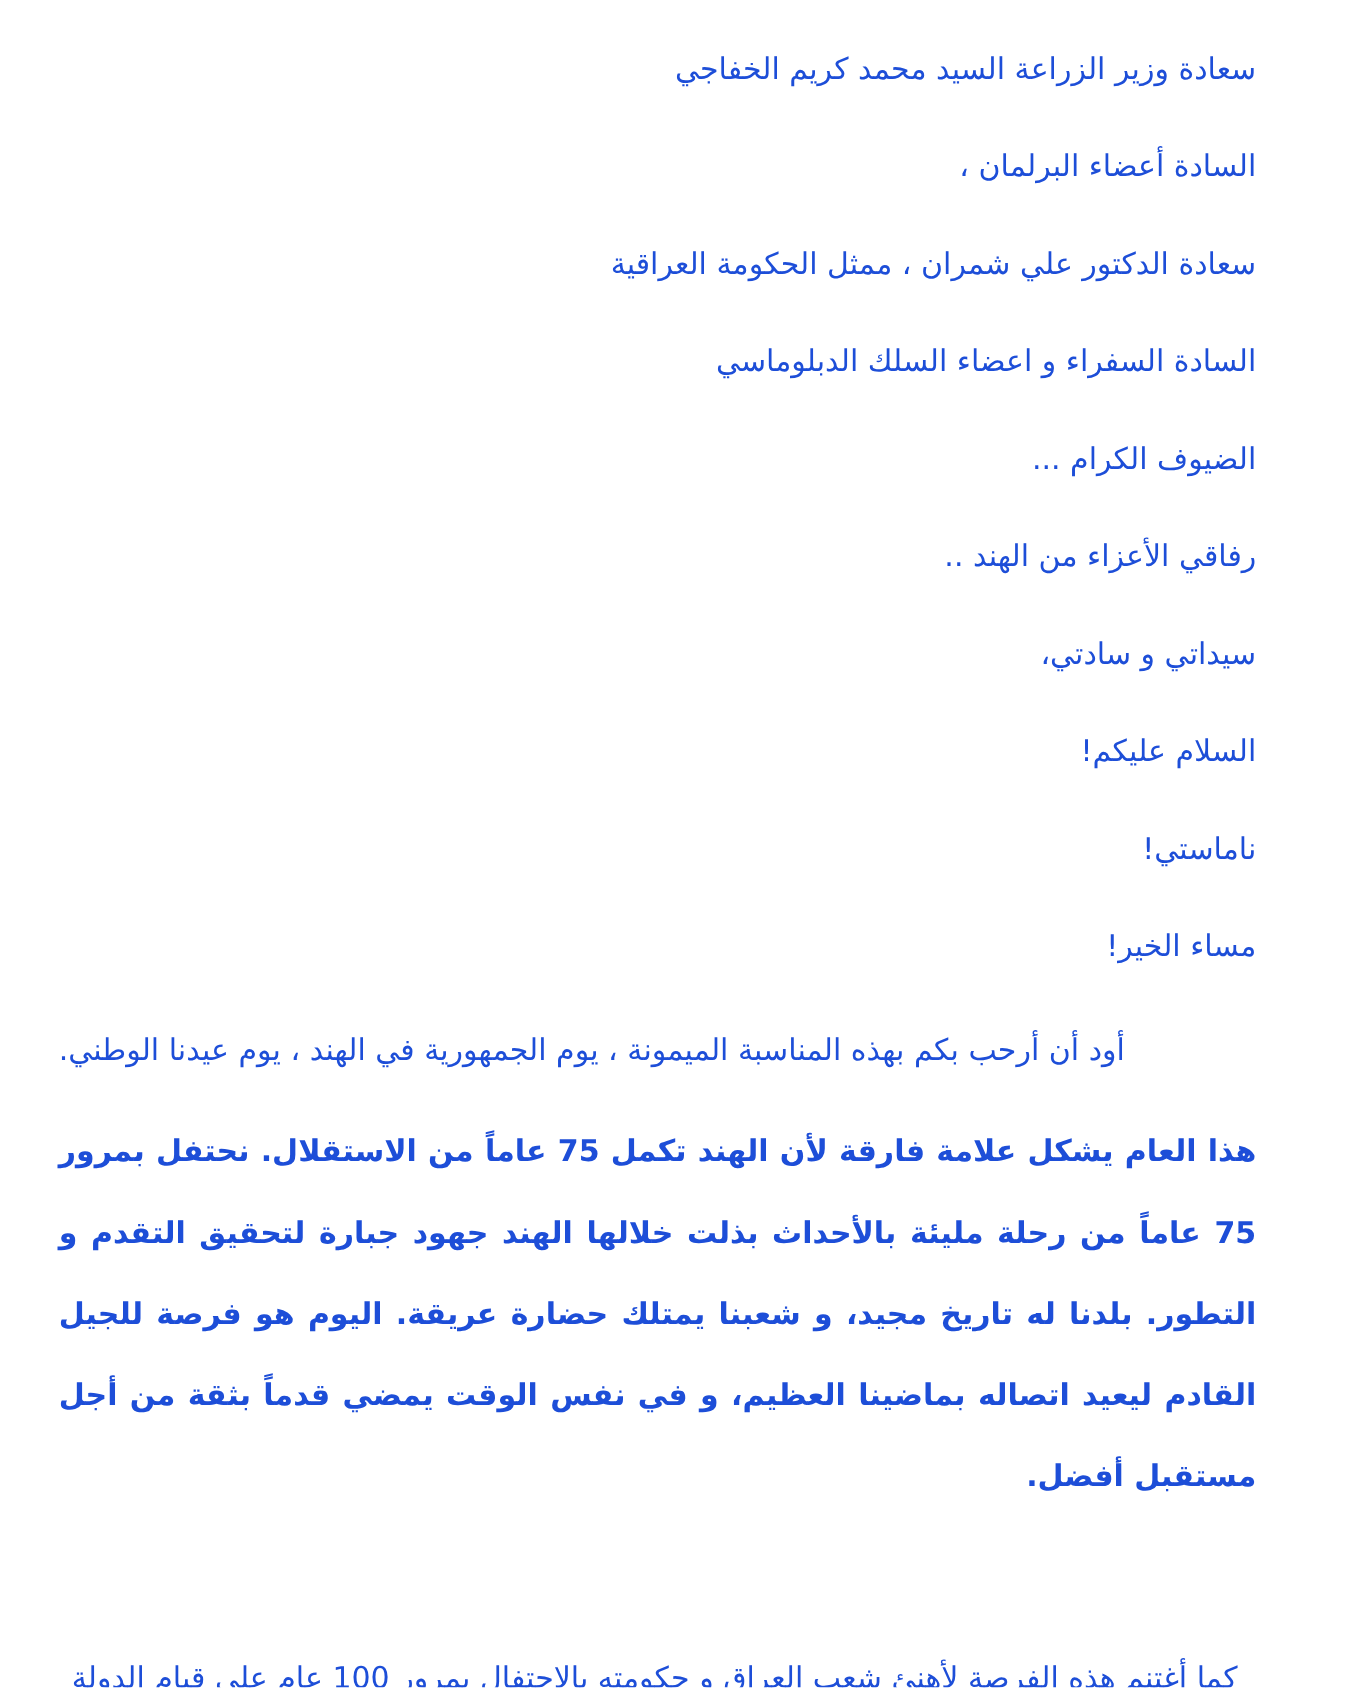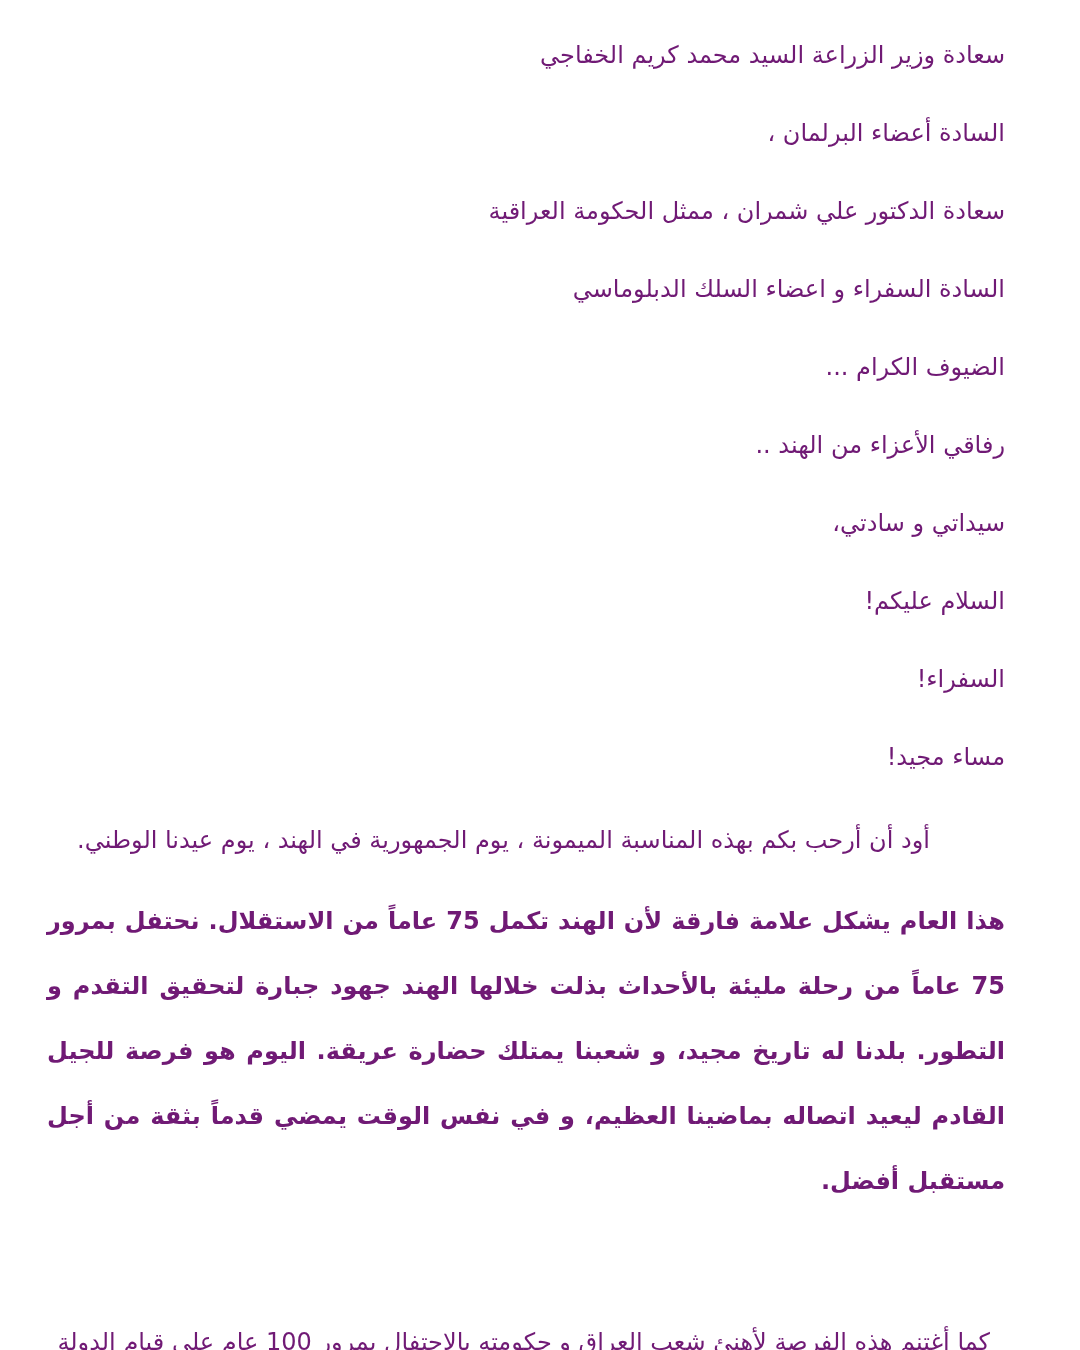--- a/index.html
+++ b/index.html
@@ -12,35 +12,35 @@
     width: 1080px;
     height: 1350px;
     margin: 0 auto;
     background: #ffffff;
     box-sizing: border-box;
     padding: 16px 75px 0 47px;
     direction: rtl;
     unicode-bidi: embed;
     font-family: "DejaVu Sans", "DejaVu Serif", sans-serif;
     font-size: 24px;
-    color: #701a75;
+    color: #1d4ed8;
     overflow: hidden;
   }
   .salutation {
     line-height: 78px;
     text-align: right;
     white-space: nowrap;
   }
   .para {
     margin: 0;
     line-height: 65px;
   }
   .para-opening {
     margin-top: 12px;
-    text-align: center;
+    text-align: left;
     text-indent: 45px;
   }
   .para-body {
     margin-top: 16px;
     text-align: justify;
     text-justify: inter-word;
     font-weight: bold;
   }
   .para-closing {
     margin-top: 96px;
@@ -62,23 +62,23 @@
   <div class="salutation">السادة السفراء و اعضاء السلك الدبلوماسي</div>
 
   <div class="salutation">الضيوف الكرام ...</div>
 
   <div class="salutation">رفاقي الأعزاء من الهند ..</div>
 
   <div class="salutation">سيداتي و سادتي،</div>
 
   <div class="salutation">السلام عليكم!</div>
 
-  <div class="salutation">السفراء!</div>
+  <div class="salutation">ناماستي!</div>
 
-  <div class="salutation">مساء مجيد!</div>
+  <div class="salutation">مساء الخير!</div>
 
   <p class="para para-opening">أود أن أرحب بكم بهذه المناسبة الميمونة ، يوم الجمهورية في الهند ، يوم عيدنا الوطني.</p>
 
   <p class="para para-body">هذا العام يشكل علامة فارقة لأن الهند تكمل 75 عاماً من الاستقلال. نحتفل بمرور 75 عاماً من رحلة مليئة بالأحداث بذلت خلالها الهند جهود جبارة لتحقيق التقدم و التطور. بلدنا له تاريخ مجيد، و شعبنا يمتلك حضارة عريقة. اليوم هو فرصة للجيل القادم ليعيد اتصاله بماضينا العظيم، و في نفس الوقت يمضي قدماً بثقة من أجل مستقبل أفضل.</p>
 
   <p class="para para-closing">كما أغتنم هذه الفرصة لأهنئ شعب العراق و حكومته بالاحتفال بمرور 100 عام على قيام الدولة العراقية.</p>
 
 </div>
 
 </body></html>

